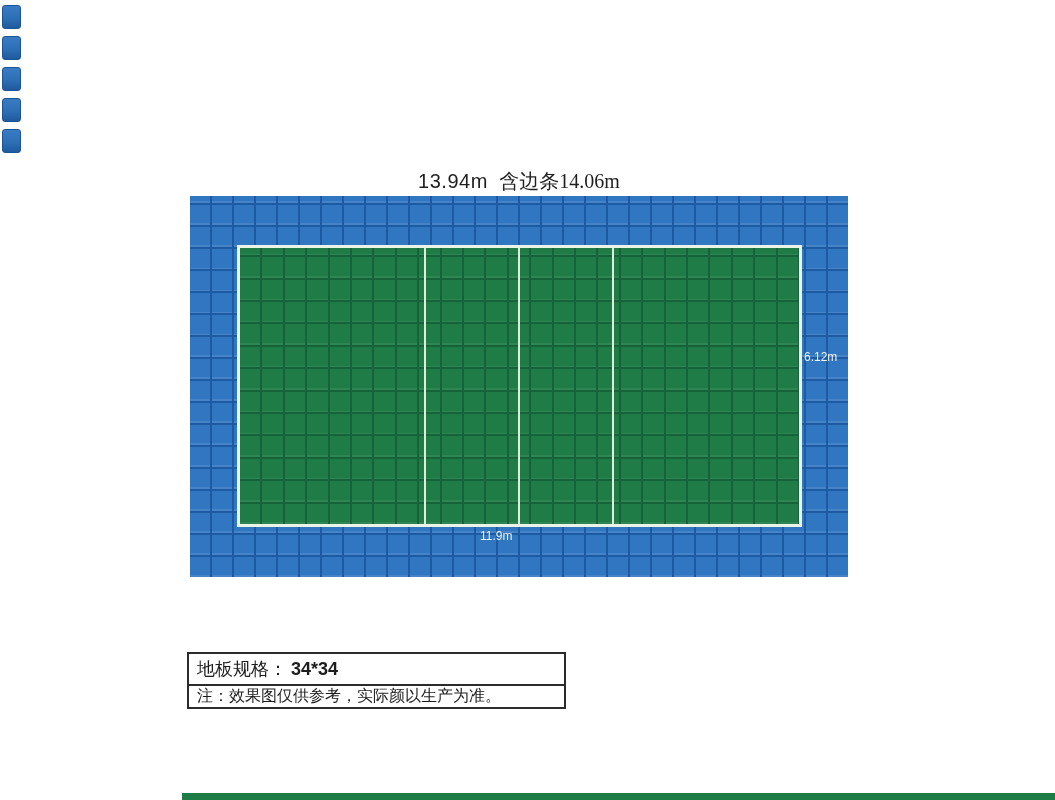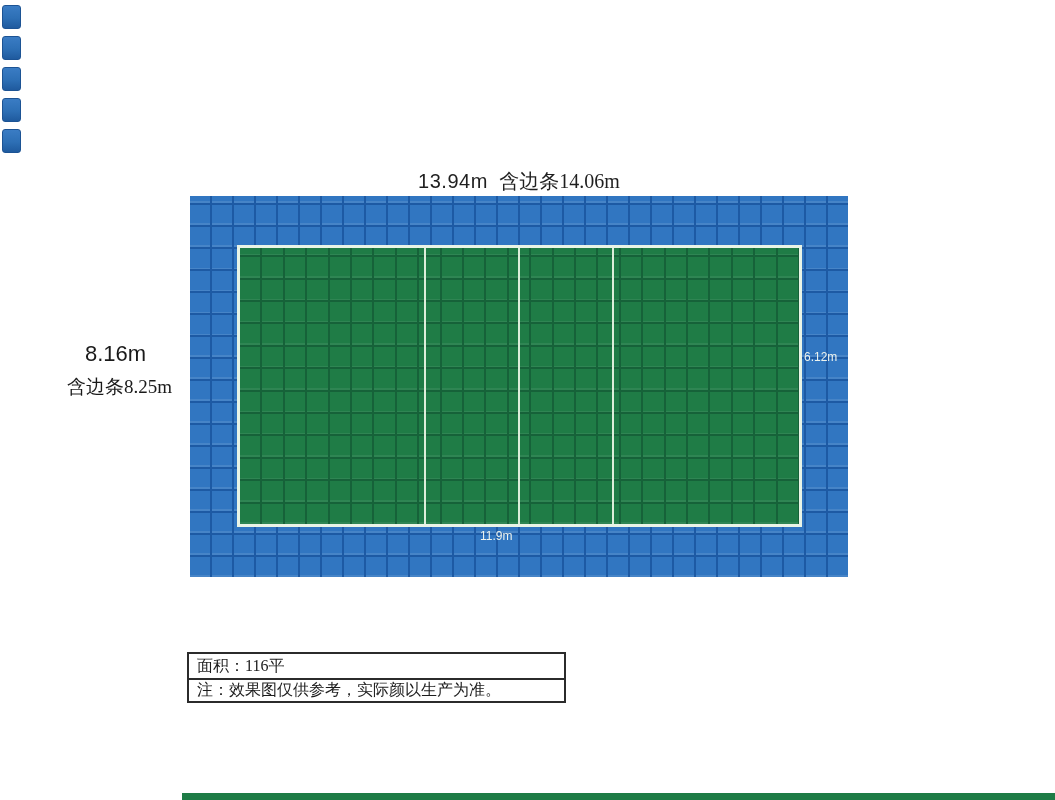--- a/index.html
+++ b/index.html
@@ -96,40 +96,36 @@
     <div class="swatch"></div>
     <div class="swatch"></div>
     <div class="swatch"></div>
   </div>
 
   <div class="top-label">
     <span class="sans">13.94m</span>
     <span class="serif">含边条14.06m</span>
   </div>
 
-  <div class="left-label">
-    <div class="line1">8.16m</div>
-    <div class="line2">含边条8.25m</div>
-  </div>
 
   <div class="blue-area"></div>
 
   <div class="court">
     <div class="court-line line-attack-l"></div>
     <div class="court-line line-center"></div>
     <div class="court-line line-attack-r"></div>
   </div>
 
   <div class="dim-white dim-right">6.12m</div>
   <div class="dim-white dim-bottom">11.9m</div>
 
   <div class="spec-table">
-    <div class="spec-row row-2">
-      <span>面积：</span>
-      <span class="val">116平</span>
+    <div class="spec-row row-1">
+      <span>地板规格：</span>
+      <span class="val">34*34</span>
     </div>
     <div class="spec-row row-3">
       <span>注：</span>
       <span>效果图仅供参考，实际颜以生产为准。</span>
     </div>
   </div>
 
   <div class="bottom-strip"></div>
 
 </div>

